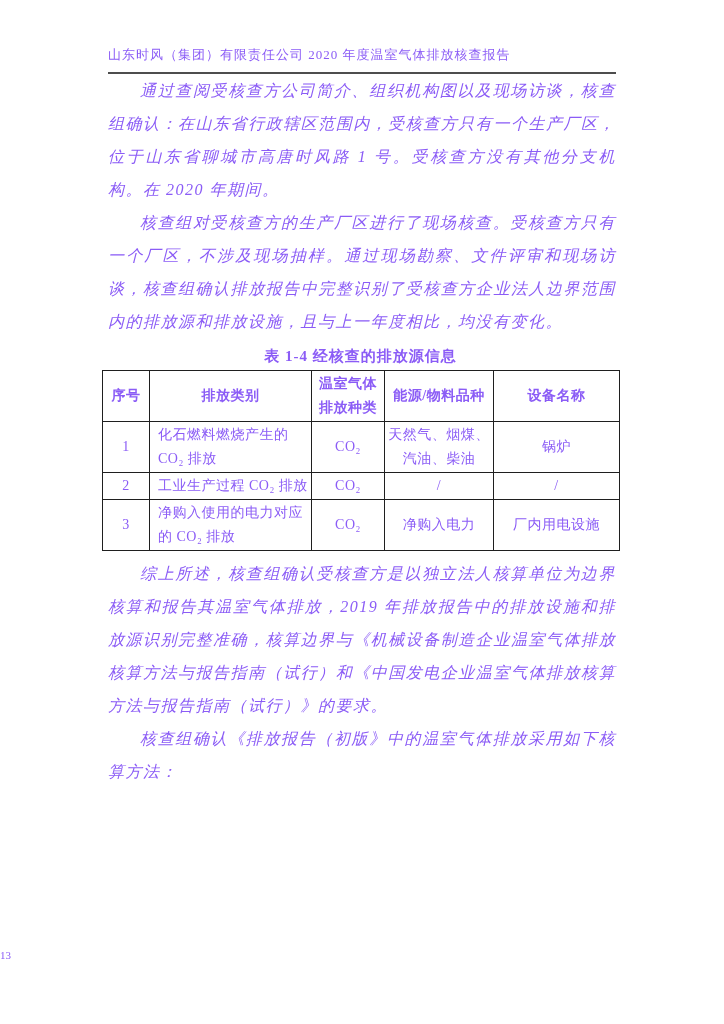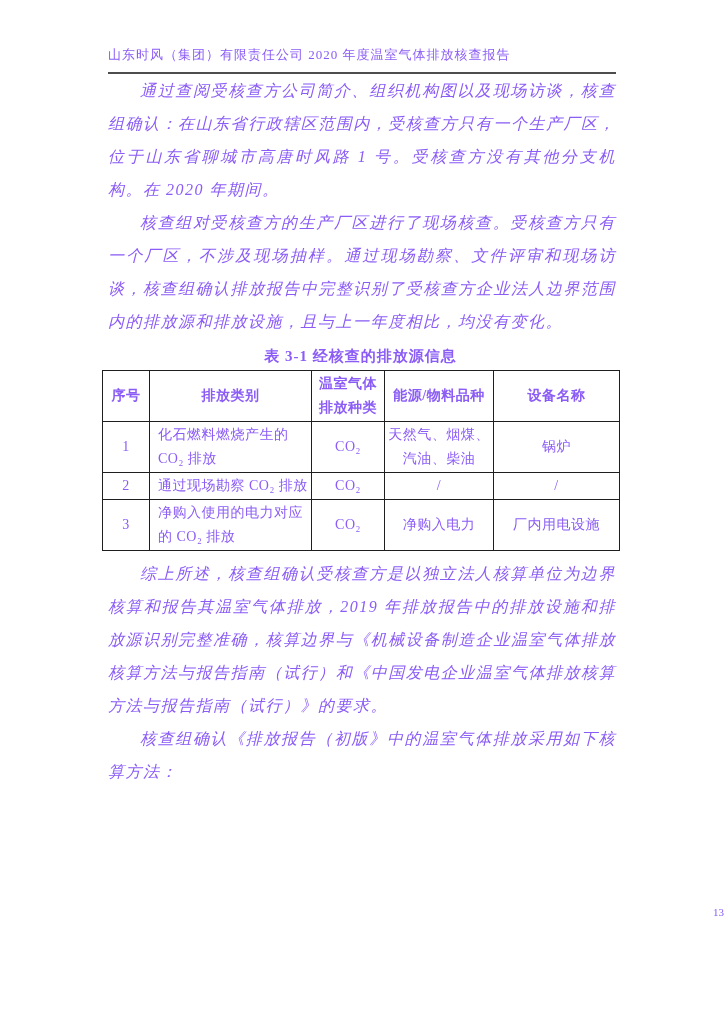--- a/index.html
+++ b/index.html
@@ -79,42 +79,42 @@
   table.emissions-table th {
     font-weight: bold;
     height: 48px;
   }
   table.emissions-table td.cell-category {
     text-align: left;
     padding-left: 8px;
   }
   .page-footer {
     position: absolute;
-    top: 906px;
+    top: 949px;
     left: 0;
     width: 724px;
-    text-align: right;
+    text-align: left;
     font-size: 11px;
   }
 </style>
 </head>
 <body>
 
 <div class="page">
   <div class="content">
 
     <div class="doc-header">
       <span>山东时风（集团）有限责任公司 2020 年度温室气体排放核查报告</span>
     </div>
 
 
     <p class="body-para">通过查阅受核查方公司简介、组织机构图以及现场访谈，核查组确认：在山东省行政辖区范围内，受核查方只有一个生产厂区，位于山东省聊城市高唐时风路 1 号。受核查方没有其他分支机构。在 2020 年期间。</p>
     <p class="body-para">核查组对受核查方的生产厂区进行了现场核查。受核查方只有一个厂区，不涉及现场抽样。通过现场勘察、文件评审和现场访谈，核查组确认排放报告中完整识别了受核查方企业法人边界范围内的排放源和排放设施，且与上一年度相比，均没有变化。</p>
 
-    <div class="table-caption">表 3-1 经核查的排放源信息</div>
+    <div class="table-caption">表 1-4 经核查的排放源信息</div>
 
     <table class="emissions-table">
       <colgroup>
         <col style="width:47px">
         <col style="width:162px">
         <col style="width:73px">
         <col style="width:109px">
         <col style="width:126px">
       </colgroup>
       <thead>
@@ -129,21 +129,21 @@
       <tbody>
         <tr>
           <td>1</td>
           <td class="cell-category">化石燃料燃烧产生的 CO₂ 排放</td>
           <td>CO₂</td>
           <td>天然气、烟煤、汽油、柴油</td>
           <td>锅炉</td>
         </tr>
         <tr>
           <td>2</td>
-          <td class="cell-category">通过现场勘察 CO₂ 排放</td>
+          <td class="cell-category">工业生产过程 CO₂ 排放</td>
           <td>CO₂</td>
           <td>/</td>
           <td>/</td>
         </tr>
         <tr>
           <td>3</td>
           <td class="cell-category">净购入使用的电力对应的 CO₂ 排放</td>
           <td>CO₂</td>
           <td>净购入电力</td>
           <td>厂内用电设施</td>

